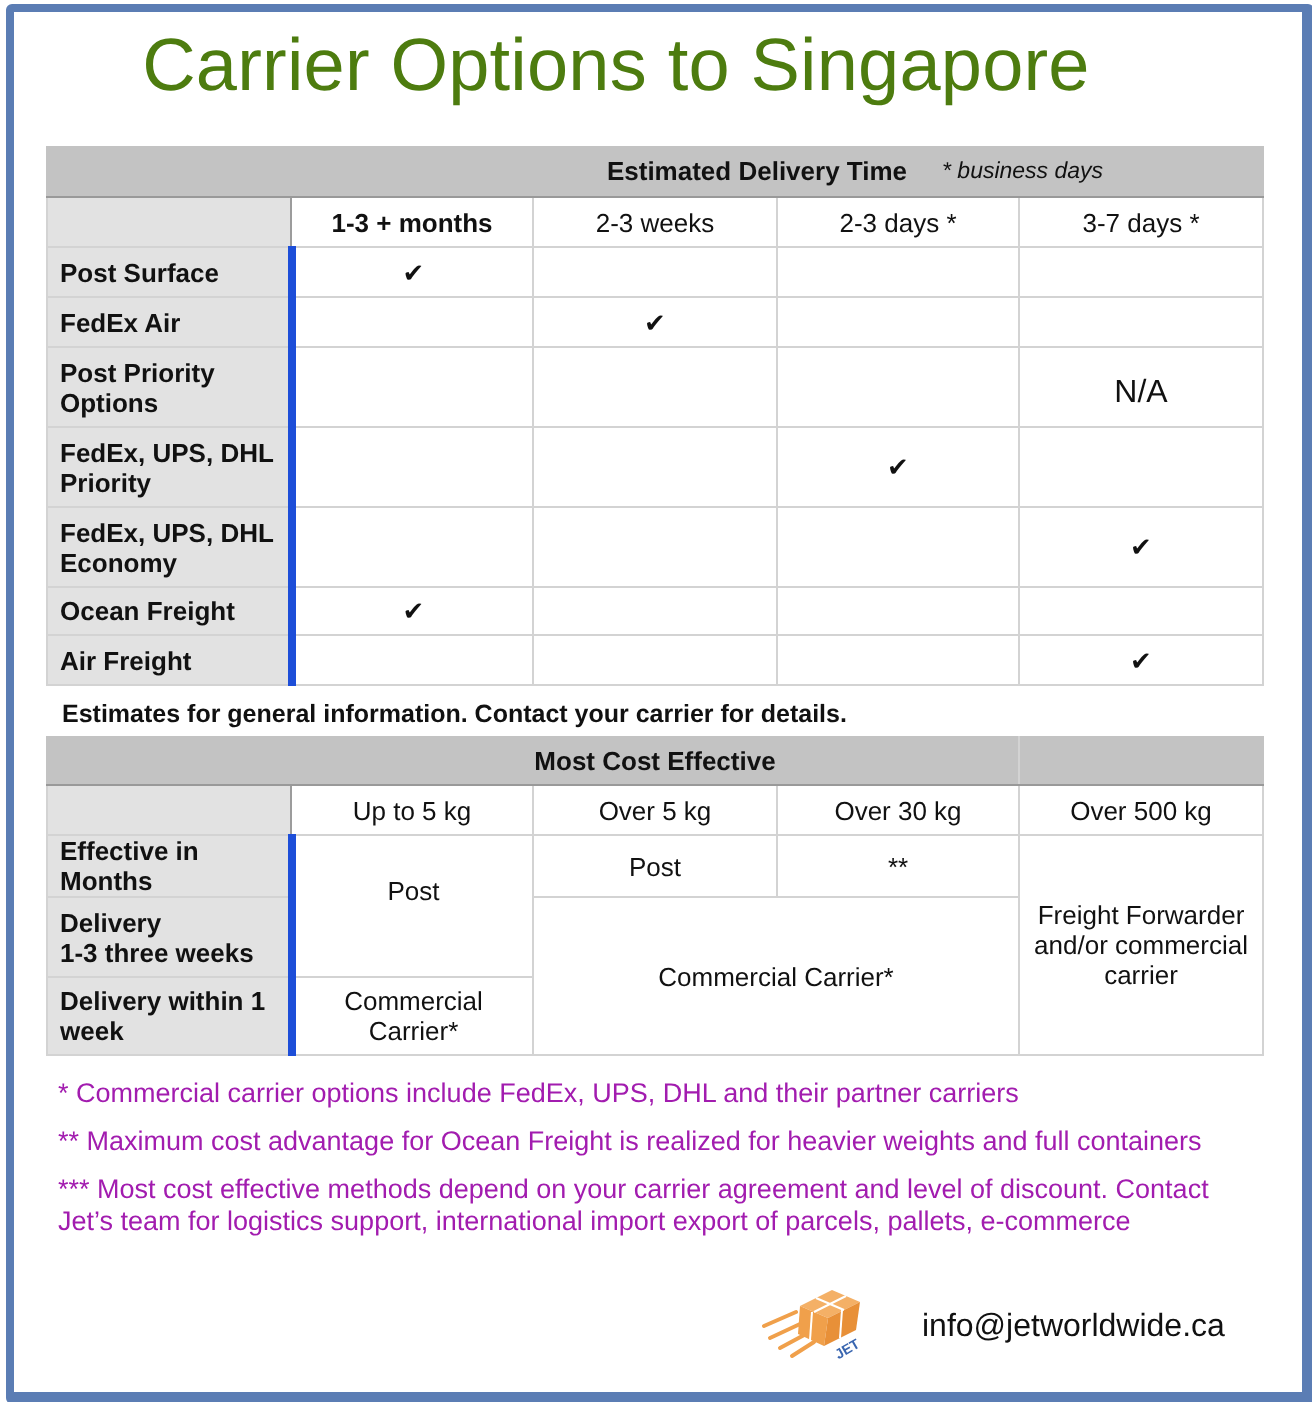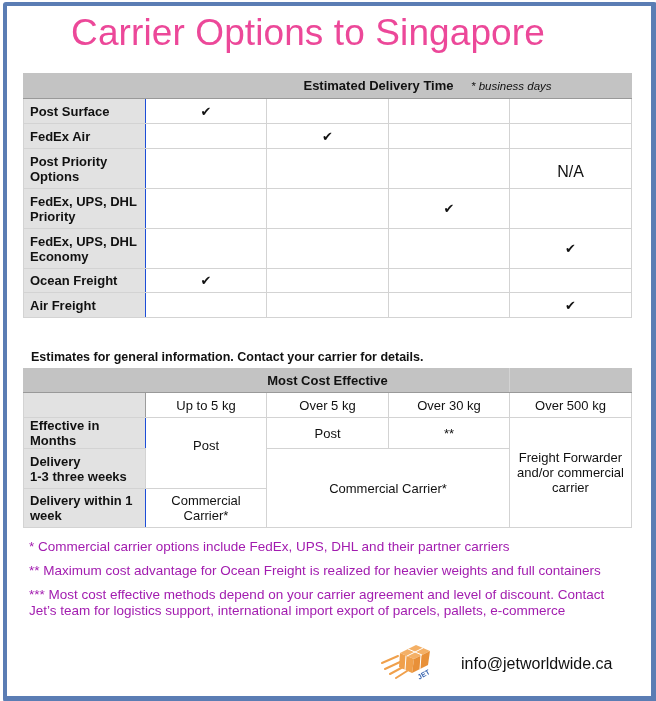--- a/index.html
+++ b/index.html
@@ -2,25 +2,25 @@
 <html><head>
 <meta charset="utf-8">
 <style>
   html, body { margin:0; padding:0; }
   body { width:656px; height:701px; background:#ffffff; position:relative; overflow:hidden;
          font-family:"Liberation Sans", sans-serif; color:#111; }
   .frame { position:absolute; left:3px; top:2px; width:644px; height:690px;
            border:4px solid #5b7db4; border-right-width:6px; border-bottom-width:6px;
            border-radius:3px; background:#fff; box-sizing:content-box; }
   .title { position:absolute; left:0; top:12px; width:616px; text-align:center;
-           font-size:37px; font-weight:normal; color:#ec4899; letter-spacing:0.1px; }
+           font-size:37px; font-weight:normal; color:#4d7c0f; letter-spacing:0.1px; }
   .tbl { position:absolute; left:23px; border-collapse:collapse; table-layout:fixed; }
   .tbl td { border:1px solid #d3d3d3; padding:0 6px; font-size:13px; text-align:center;
             vertical-align:middle; line-height:15px; overflow:hidden; }
-  .tbl td.rh { text-align:left; font-weight:bold; background:#e2e2e2; border-right:1px solid #1d4ed8; }
+  .tbl td.rh { text-align:left; font-weight:bold; background:#e2e2e2; border-right:4px solid #1d4ed8; }
   .tbl tr.head td { background:#c3c3c3; font-weight:bold; border-color:#c3c3c3; border-bottom:1px solid #999; }
   .tbl tr.sub td { }
   .tbl td.blank { background:#e2e2e2; border-right:1px solid #9c9c9c; }
   .chk { font-size:15px; }
   .note-italic { font-style:italic; font-weight:normal; font-size:11.5px; }
   .head-wrap { position:relative; height:24px; }
   .head-main { position:absolute; left:0; width:100%; top:4px; text-align:center; padding-right:20px; box-sizing:border-box;}
   .head-aside { position:absolute; left:325px; top:5px; }
   .estimates { position:absolute; left:31px; top:350px; font-size:12.5px; font-weight:bold; }
   .footnote { position:absolute; left:29px; font-size:13.5px; line-height:16px; color:#a21caf; }
@@ -44,20 +44,27 @@
   </colgroup>
   <tbody>
       <tr class="head" style="height:24px;">
     <td></td>
     <td colspan="4" style="padding:0;">
       <div class="head-wrap">
         <div class="head-main">Estimated Delivery Time</div>
         <div class="head-aside note-italic">* business days</div>
       </div>
     </td>
+  </tr>
+  <tr class="sub" style="height:25px;">
+    <td class="blank"></td>
+    <td style="font-weight:bold;">1-3 + months</td>
+    <td>2-3 weeks</td>
+    <td>2-3 days *</td>
+    <td>3-7 days *</td>
   </tr>
   <tr style="height:25px;">
     <td class="rh">Post Surface</td>
     <td class="chk">✔</td>
     <td class="chk"></td>
     <td class="chk"></td>
     <td class="chk"></td>
   </tr>
   <tr style="height:25px;">
     <td class="rh">FedEx Air</td>

